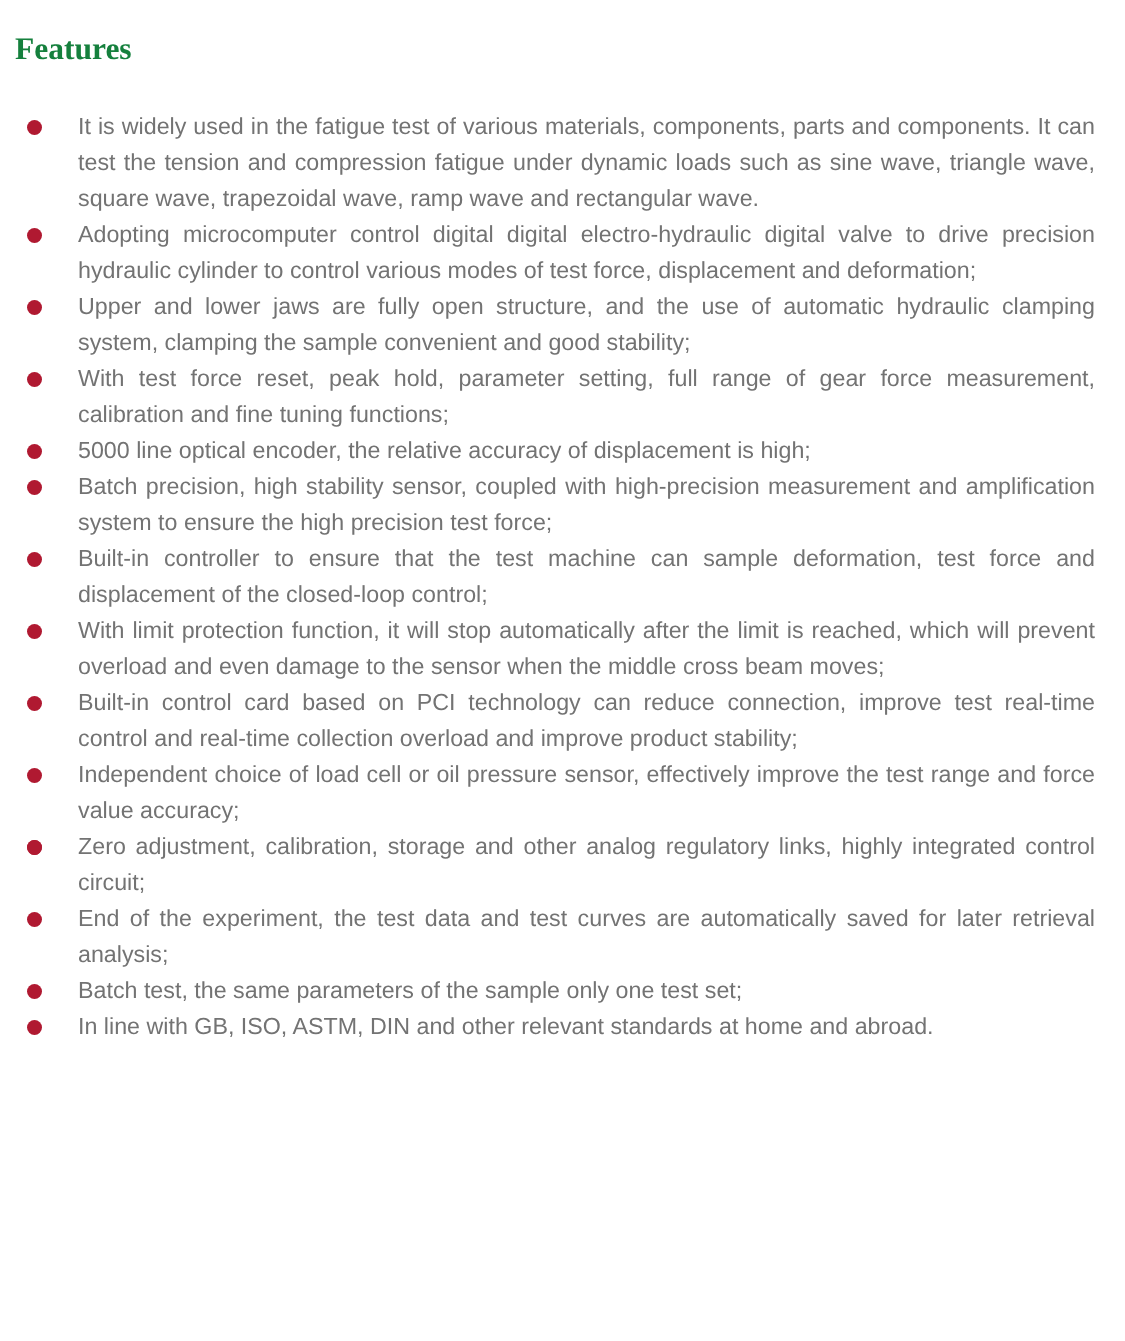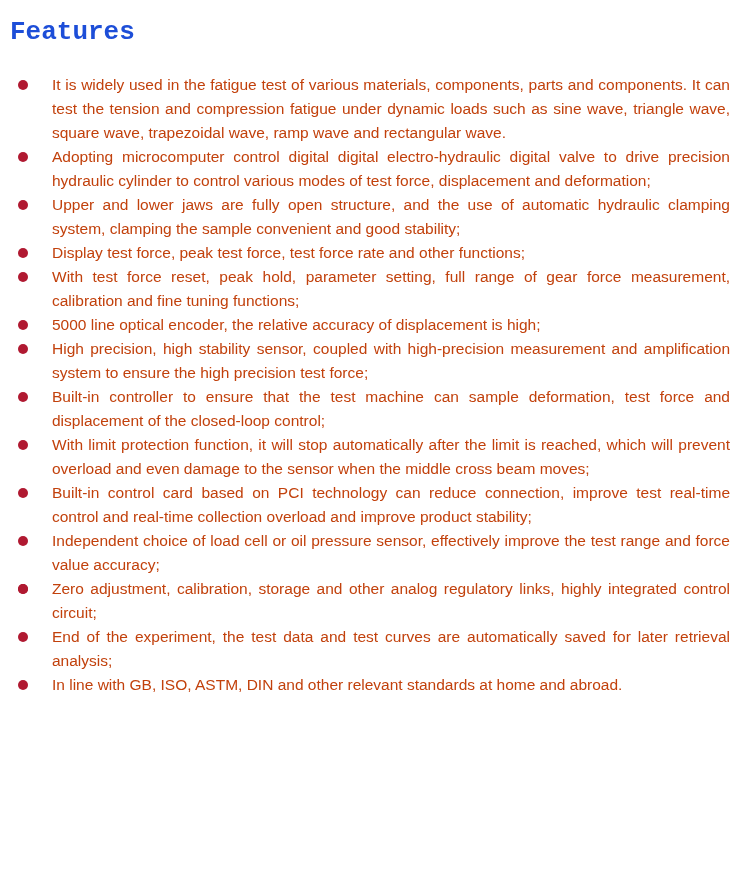--- a/index.html
+++ b/index.html
@@ -7,39 +7,39 @@
     padding: 0;
     background: #ffffff;
   }
   body {
     width: 750px;
     height: 894px;
     font-family: "Liberation Sans", sans-serif;
     overflow: hidden;
   }
   .section-title {
-    font-family: Liberation Mono, monospace;
+    font-family: Liberation Serif, serif;
     font-weight: bold;
-    font-size: 26px;
+    font-size: 21px;
     line-height: 24px;
-    color: #1d4ed8;
+    color: #15803d;
     margin: 20px 0 0 10px;
   }
   .features-list {
     list-style: none;
     margin: 29px 20px 0 18px;
     padding: 0;
   }
   .feature-item {
     position: relative;
     padding-left: 34px;
     text-align: justify;
     font-size: 15.5px;
     line-height: 24px;
-    color: #c2410c;
+    color: #737373;
     font-weight: 400;
   }
   .bullet {
     position: absolute;
     left: 0;
     top: 7px;
     width: 10px;
     height: 10px;
     border-radius: 50%;
     background: #b01931;
@@ -47,26 +47,26 @@
 </style>
 </head>
 <body>
 
 <main>
   <h2 class="section-title">Features</h2>
   <ul class="features-list">
     <li class="feature-item"><span class="bullet"></span><span>It is widely used in the fatigue test of various materials, components, parts and components. It can test the tension and compression fatigue under dynamic loads such as sine wave, triangle wave, square wave, trapezoidal wave, ramp wave and rectangular wave.</span></li>
     <li class="feature-item"><span class="bullet"></span><span>Adopting microcomputer control digital digital electro-hydraulic digital valve to drive precision hydraulic cylinder to control various modes of test force, displacement and deformation;</span></li>
     <li class="feature-item"><span class="bullet"></span><span>Upper and lower jaws are fully open structure, and the use of automatic hydraulic clamping system, clamping the sample convenient and good stability;</span></li>
-    <li class="feature-item"><span class="bullet"></span><span>Display test force, peak test force, test force rate and other functions;</span></li>
     <li class="feature-item"><span class="bullet"></span><span>With test force reset, peak hold, parameter setting, full range of gear force measurement, calibration and fine tuning functions;</span></li>
     <li class="feature-item"><span class="bullet"></span><span>5000 line optical encoder, the relative accuracy of displacement is high;</span></li>
-    <li class="feature-item"><span class="bullet"></span><span>High precision, high stability sensor, coupled with high-precision measurement and amplification system to ensure the high precision test force;</span></li>
+    <li class="feature-item"><span class="bullet"></span><span>Batch precision, high stability sensor, coupled with high-precision measurement and amplification system to ensure the high precision test force;</span></li>
     <li class="feature-item"><span class="bullet"></span><span>Built-in controller to ensure that the test machine can sample deformation, test force and displacement of the closed-loop control;</span></li>
     <li class="feature-item"><span class="bullet"></span><span>With limit protection function, it will stop automatically after the limit is reached, which will prevent overload and even damage to the sensor when the middle cross beam moves;</span></li>
     <li class="feature-item"><span class="bullet"></span><span>Built-in control card based on PCI technology can reduce connection, improve test real-time control and real-time collection overload and improve product stability;</span></li>
     <li class="feature-item"><span class="bullet"></span><span>Independent choice of load cell or oil pressure sensor, effectively improve the test range and force value accuracy;</span></li>
     <li class="feature-item"><span class="bullet"></span></li>
     <li class="feature-item"><span class="bullet"></span><span>Zero adjustment, calibration, storage and other analog regulatory links, highly integrated control circuit;</span></li>
     <li class="feature-item"><span class="bullet"></span><span>End of the experiment, the test data and test curves are automatically saved for later retrieval analysis;</span></li>
+    <li class="feature-item"><span class="bullet"></span><span>Batch test, the same parameters of the sample only one test set;</span></li>
     <li class="feature-item"><span class="bullet"></span><span>In line with GB, ISO, ASTM, DIN and other relevant standards at home and abroad.</span></li>
   </ul>
 </main>
 
 </body></html>

